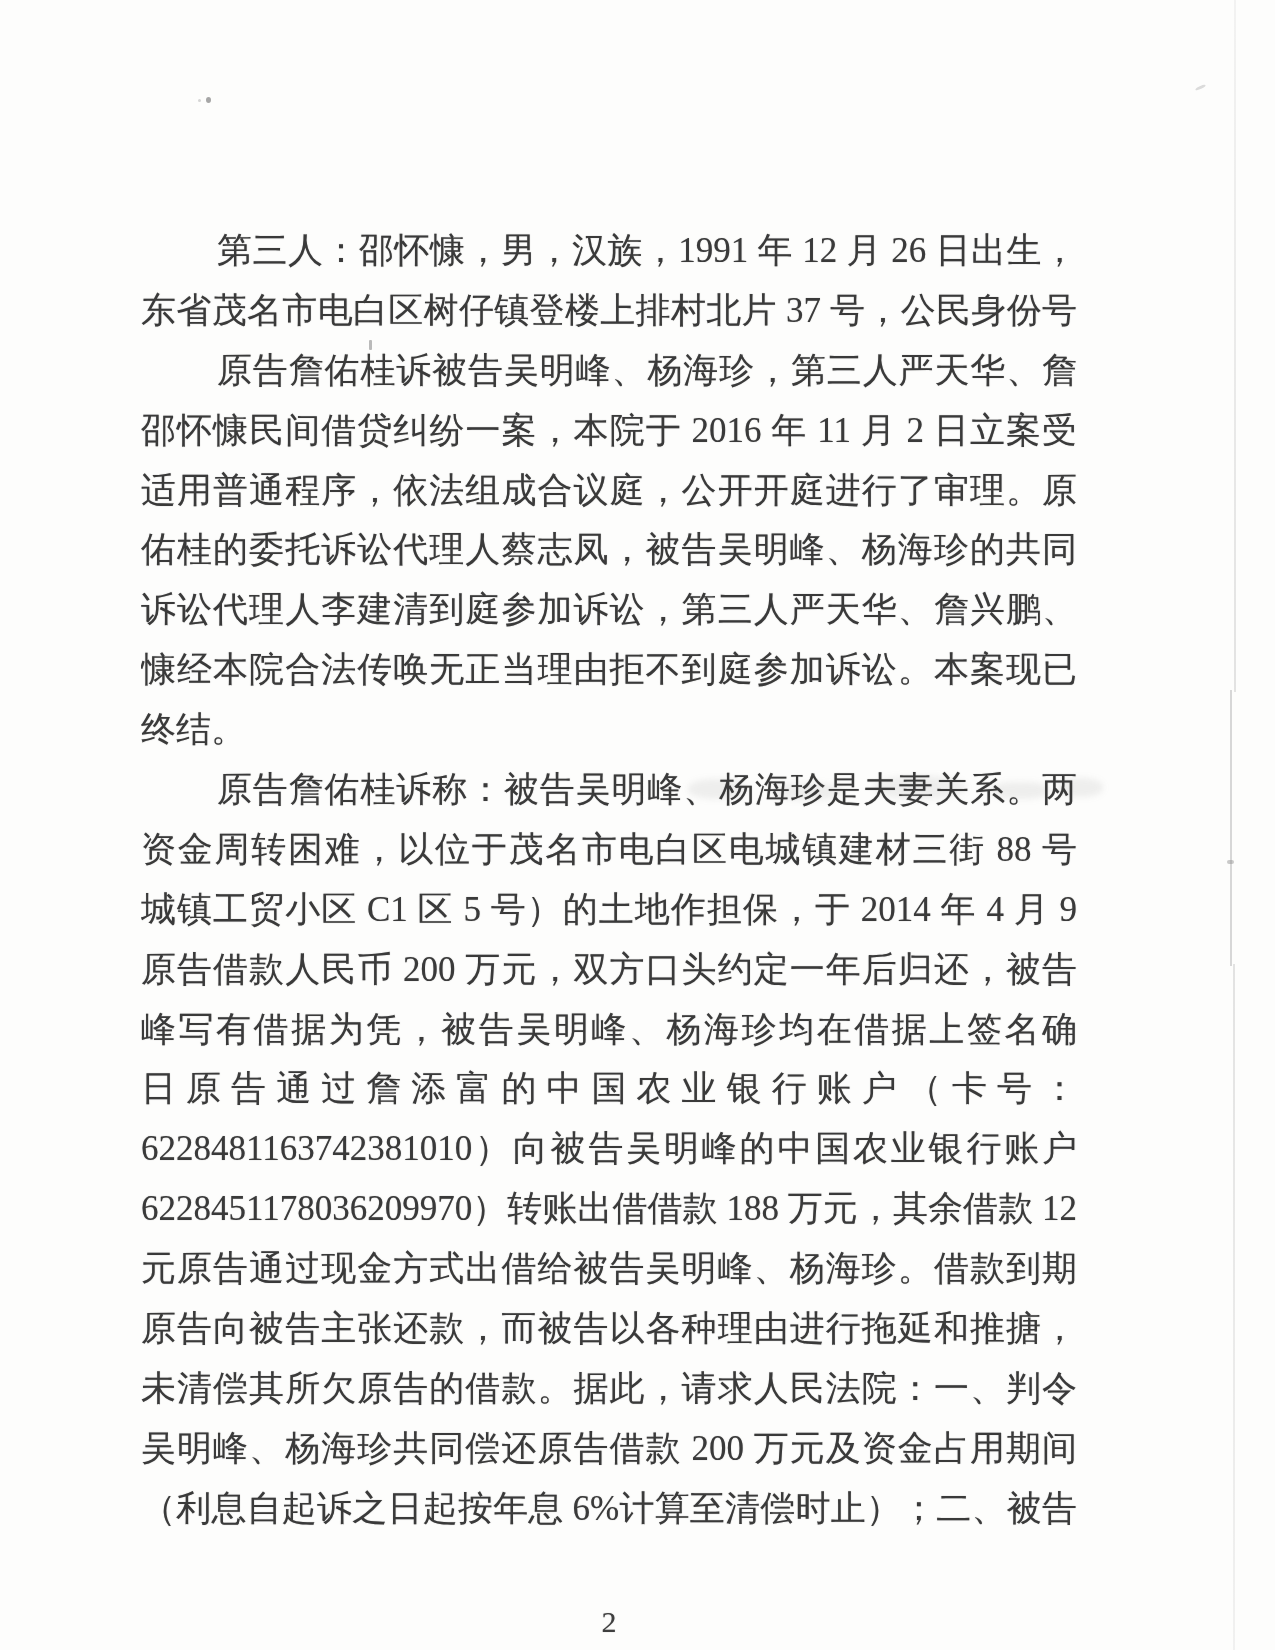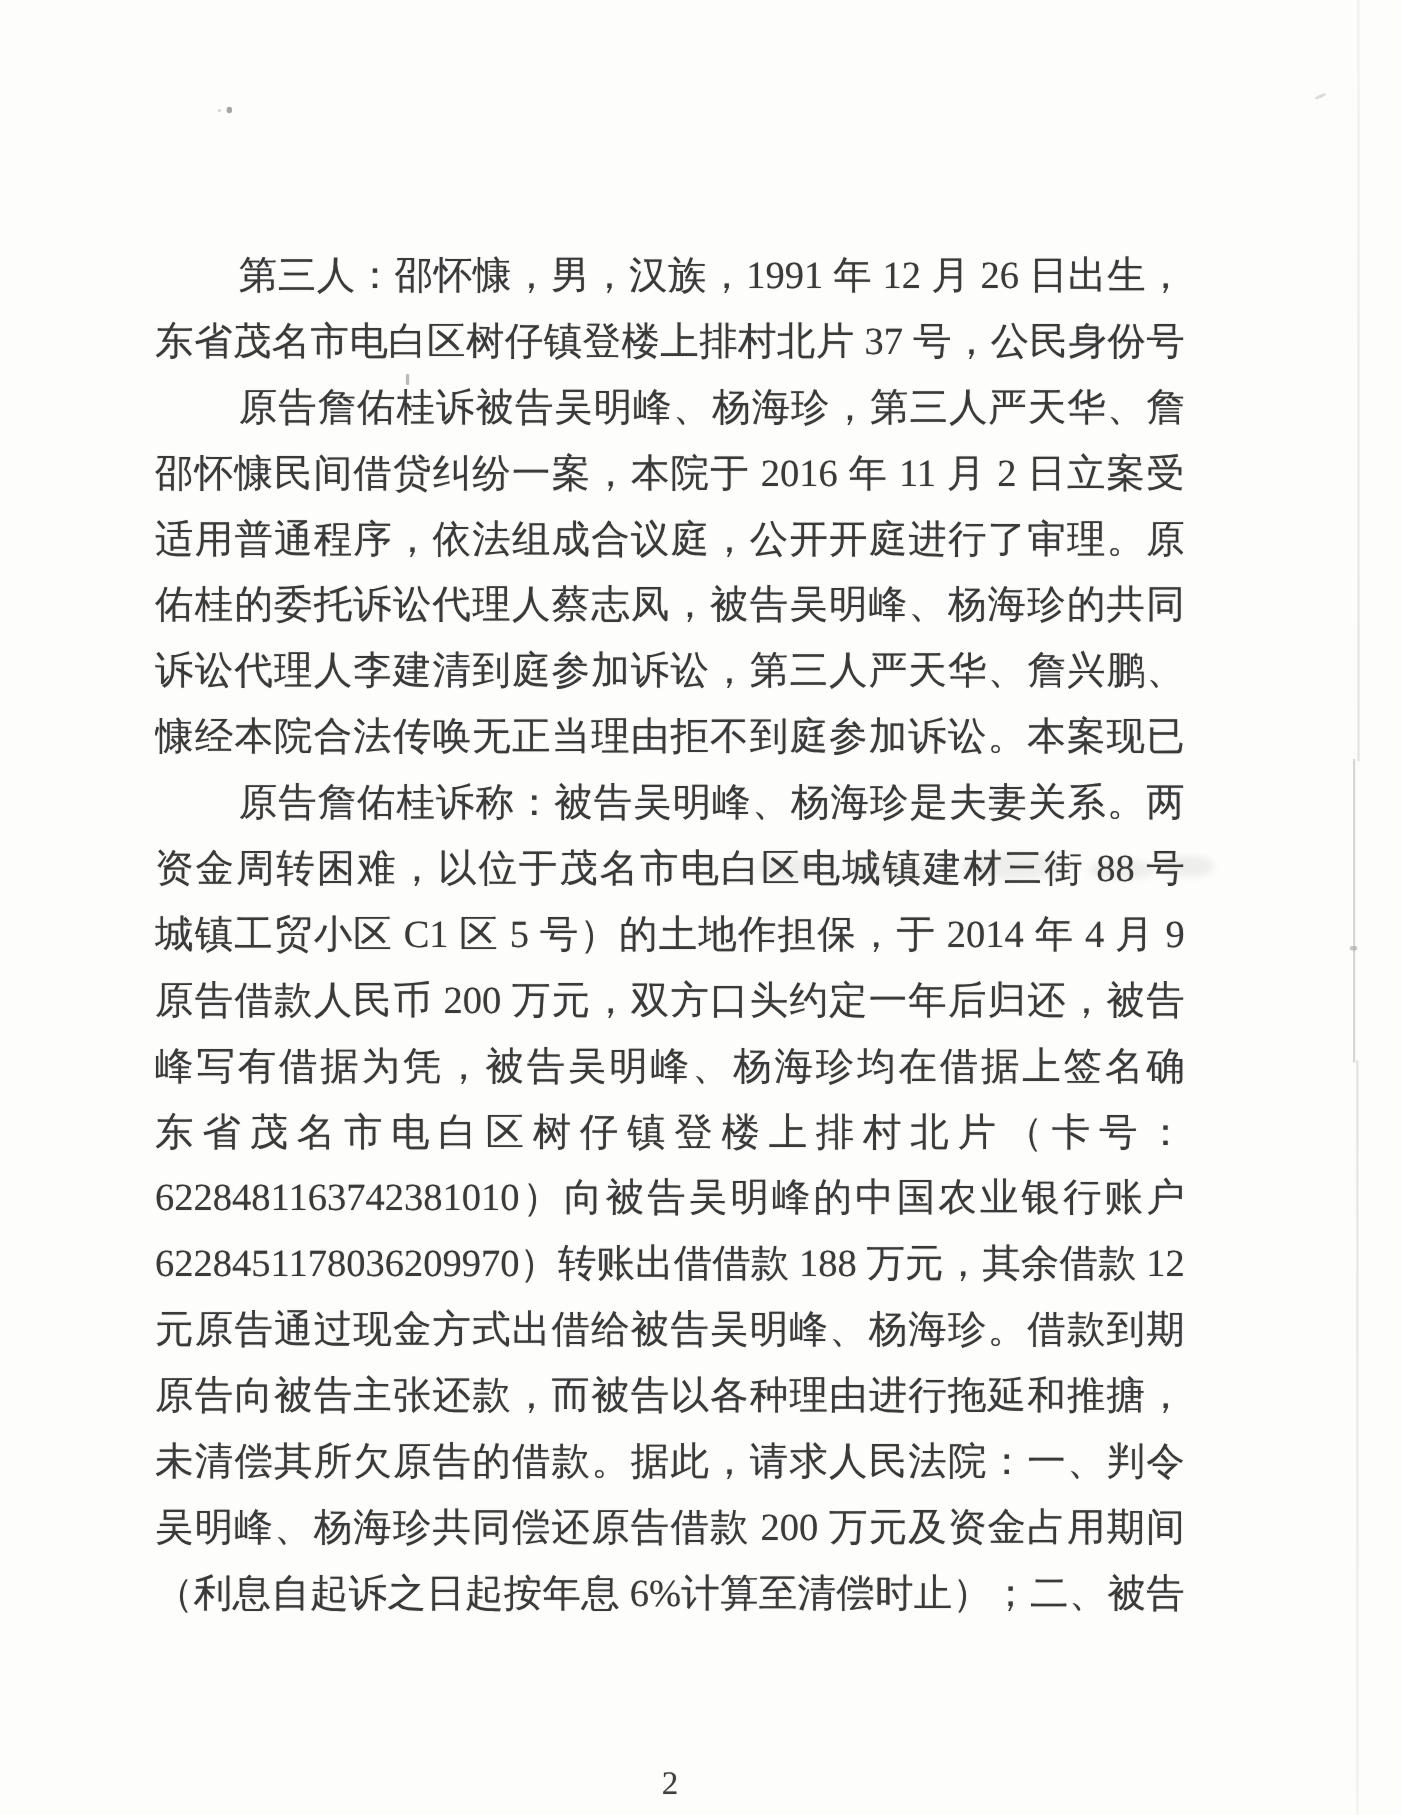--- a/index.html
+++ b/index.html
@@ -94,26 +94,27 @@
 
   <div class="textblock" style="color: rgb(58, 58, 58);">
       <div class="line indent">第三人：邵怀慷，男，汉族，1991 年 12 月 26 日出生，住广</div>
       <div class="line">东省茂名市电白区树仔镇登楼上排村北片 37 号，公民身份号码：</div>
       <div class="line indent">原告詹佑桂诉被告吴明峰、杨海珍，第三人严天华、詹兴鹏、</div>
       <div class="line">邵怀慷民间借贷纠纷一案，本院于 2016 年 11 月 2 日立案受理后，</div>
       <div class="line">适用普通程序，依法组成合议庭，公开开庭进行了审理。原告詹</div>
       <div class="line">佑桂的委托诉讼代理人蔡志凤，被告吴明峰、杨海珍的共同委托</div>
       <div class="line">诉讼代理人李建清到庭参加诉讼，第三人严天华、詹兴鹏、邵怀</div>
       <div class="line">慷经本院合法传唤无正当理由拒不到庭参加诉讼。本案现已审理</div>
+      <div class="line nojustify">终结。</div>
       <div class="line indent">原告詹佑桂诉称：被告吴明峰、杨海珍是夫妻关系。两人因</div>
       <div class="line">资金周转困难，以位于茂名市电白区电城镇建材三街 88 号（原电</div>
       <div class="line">城镇工贸小区 C1 区 5 号）的土地作担保，于 2014 年 4 月 9 日向</div>
       <div class="line">原告借款人民币 200 万元，双方口头约定一年后归还，被告吴明</div>
       <div class="line">峰写有借据为凭，被告吴明峰、杨海珍均在借据上签名确认。同</div>
-      <div class="line">东省茂名市电白区树仔镇登楼上排村北片（卡号：</div>
+      <div class="line">日原告通过詹添富的中国农业银行账户（卡号：</div>
       <div class="line">6228481163742381010）向被告吴明峰的中国农业银行账户（卡号：</div>
       <div class="line">6228451178036209970）转账出借借款 188 万元，其余借款 12 万</div>
       <div class="line">元原告通过现金方式出借给被告吴明峰、杨海珍。借款到期后，</div>
       <div class="line">原告向被告主张还款，而被告以各种理由进行拖延和推搪，至今</div>
       <div class="line">未清偿其所欠原告的借款。据此，请求人民法院：一、判令被告</div>
       <div class="line">吴明峰、杨海珍共同偿还原告借款 200 万元及资金占用期间利息</div>
       <div class="line">（利息自起诉之日起按年息 6%计算至清偿时止）；二、被告承担本</div>
     </div>
 
   <div class="pagenum">2</div>

